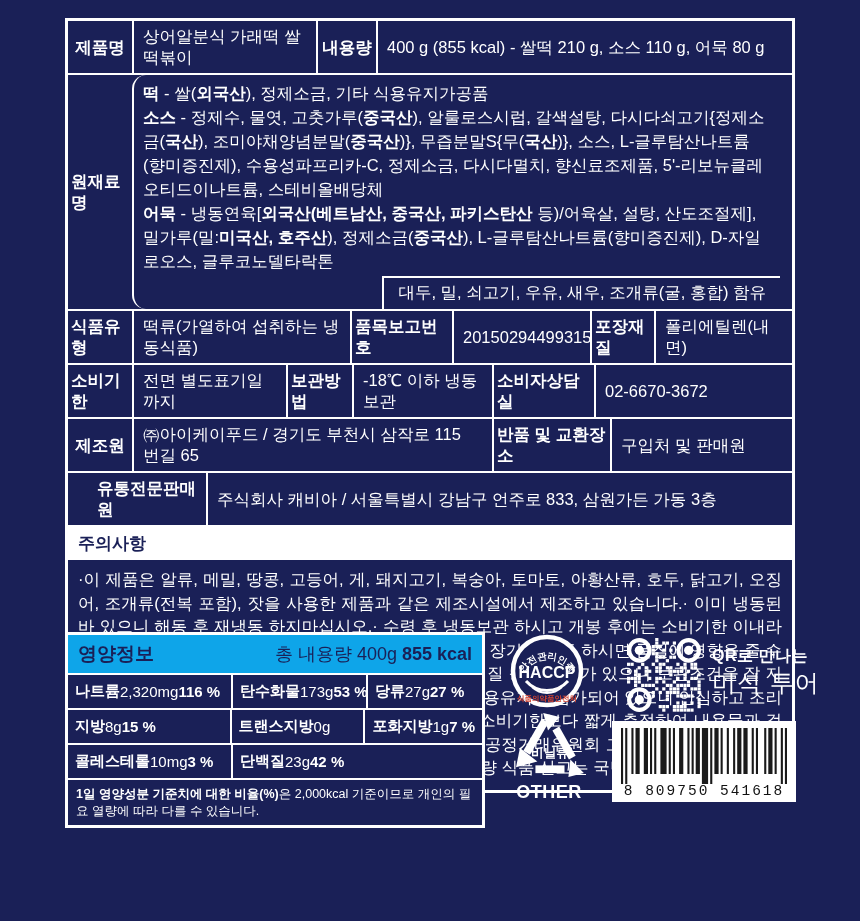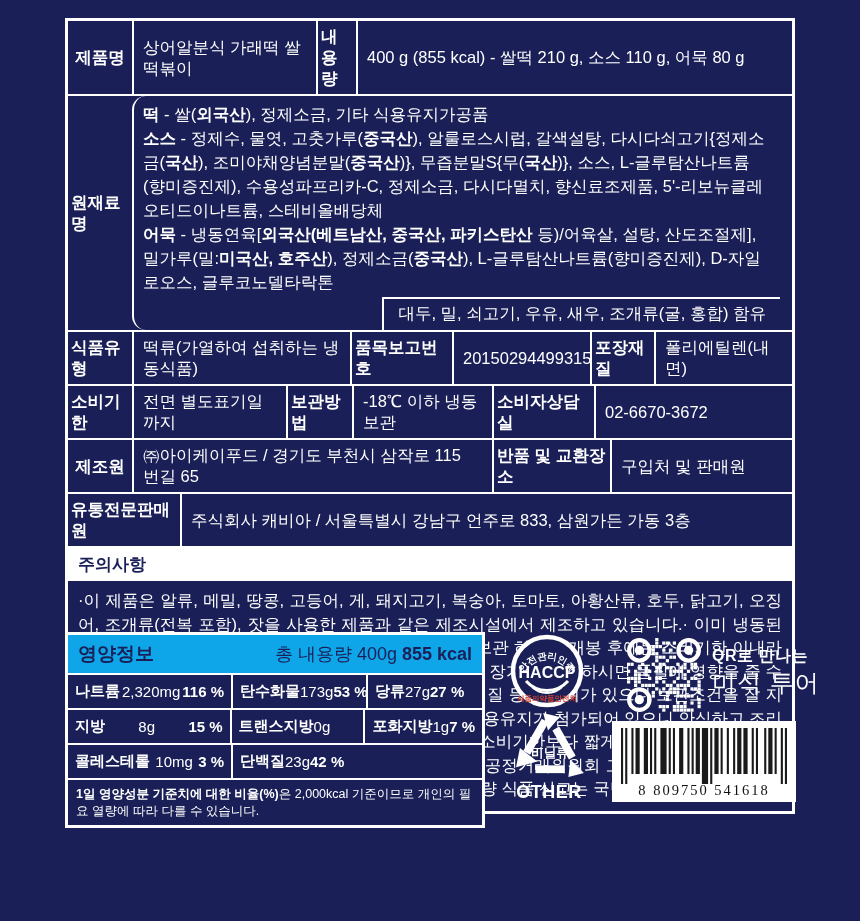--- a/index.html
+++ b/index.html
@@ -10,23 +10,23 @@
   
   .main-table{position:absolute;left:65px;top:18px;width:730px;
               border:3px solid #fff;box-sizing:border-box;background:#1a2057;}
   .trow{display:flex;border-top:2.5px solid #fff;}
   .trow:first-child{border-top:none;}
   .tcell{border-left:2.5px solid #fff;box-sizing:border-box;padding:5px 9px;
          font-size:16.5px;display:flex;align-items:center;line-height:21px;}
   .tcell:first-child{border-left:none;}
   .lab{justify-content:center;font-weight:bold;flex:none;padding:5px 3px;}
   .fill{flex:1;}
-  .w64{width:64px;}.w184{width:184px;}.w60{width:40px;}.w218{width:218px;}
+  .w64{width:64px;}.w184{width:184px;}.w60{width:60px;}.w218{width:218px;}
   .w102{width:102px;}.w138{width:138px;}.w154{width:154px;}.w66c{width:66px;}
-  .w140{width:140px;}.w348{width:348px;}.w114{width:118px;margin-left:12px;}.w112{width:112px;}
+  .w140{width:140px;}.w348{width:348px;}.w114{width:118px;margin-left:12px;}.w112{width:112px;margin-left:26px;}
   .r1{min-height:40px;}
   .r-mid{min-height:36px;}
   .r6{min-height:33px;}
 
   .ing{display:block;padding:6px 21px 0 9px;border-radius:14px;}
   .ing-line{font-size:16.5px;line-height:24px;}
   .allergen{width:max-content;margin:3px -9px 0 auto;border-top:2.5px solid #fff;
             border-left:2.5px solid #fff;padding:4px 14px 6px 14px;font-size:16.5px;}
 
   .caution-bar{border-top:2.5px solid #fff;background:#fff;color:#1a2057;
@@ -36,36 +36,36 @@
 
   
   .nutri{position:absolute;left:65px;top:632px;width:420px;border:3px solid #fff;
          box-sizing:border-box;background:#1a2057;}
   .n-head{display:flex;justify-content:space-between;align-items:center;background:#0ea5e9;
           color:#1a2057;padding:6px 10px;font-size:18px;}
   .n-title{font-weight:bold;font-size:19px;}
   .n-row{display:flex;border-top:2.5px solid #fff;}
   .n-cell{border-left:2.5px solid #fff;box-sizing:border-box;padding:7px 7px;
           font-size:15px;white-space:nowrap;display:flex;align-items:center;}
-  .n-cell:first-child{border-left:none;justify-content:space-between;}
+  .n-cell:first-child{border-left:none;}
   .nc1{width:163px;}.nc2{width:135px;}
   .n-note{border-top:2.5px solid #fff;padding:6px 8px;font-size:12.5px;line-height:16.5px;}
 
   
   .haccp{position:absolute;left:509px;top:633px;}
   .qr{position:absolute;left:627px;top:638px;width:74px;height:74px;}
   .qr-caption{position:absolute;left:712px;top:648px;line-height:1;}
   .qr-cap1{font-size:16px;font-weight:bold;letter-spacing:.5px;}
   .qr-cap2{font-size:24px;font-weight:normal;margin-top:7px;letter-spacing:1px;}
   .recycle{position:absolute;left:506px;top:713px;width:86px;text-align:center;}
   .recycle-other{font-size:18px;font-weight:bold;letter-spacing:.5px;margin-top:1px;}
   .barcode{position:absolute;left:612px;top:721px;width:184px;height:81px;background:#fff;
            box-sizing:border-box;padding:7px 9px 3px 9px;}
   .barcode-digits{position:absolute;left:0;right:0;bottom:3px;text-align:center;
-                  color:#111;font-family:Liberation Serif, serif;font-size:14.5px;
+                  color:#111;font-family:Liberation Mono, monospace;font-size:14.5px;
                   letter-spacing:2px;}
 </style>
 </head>
 <body>
 
 <div class="page">
 
   <div class="main-table">
 
     <div class="trow r1">

